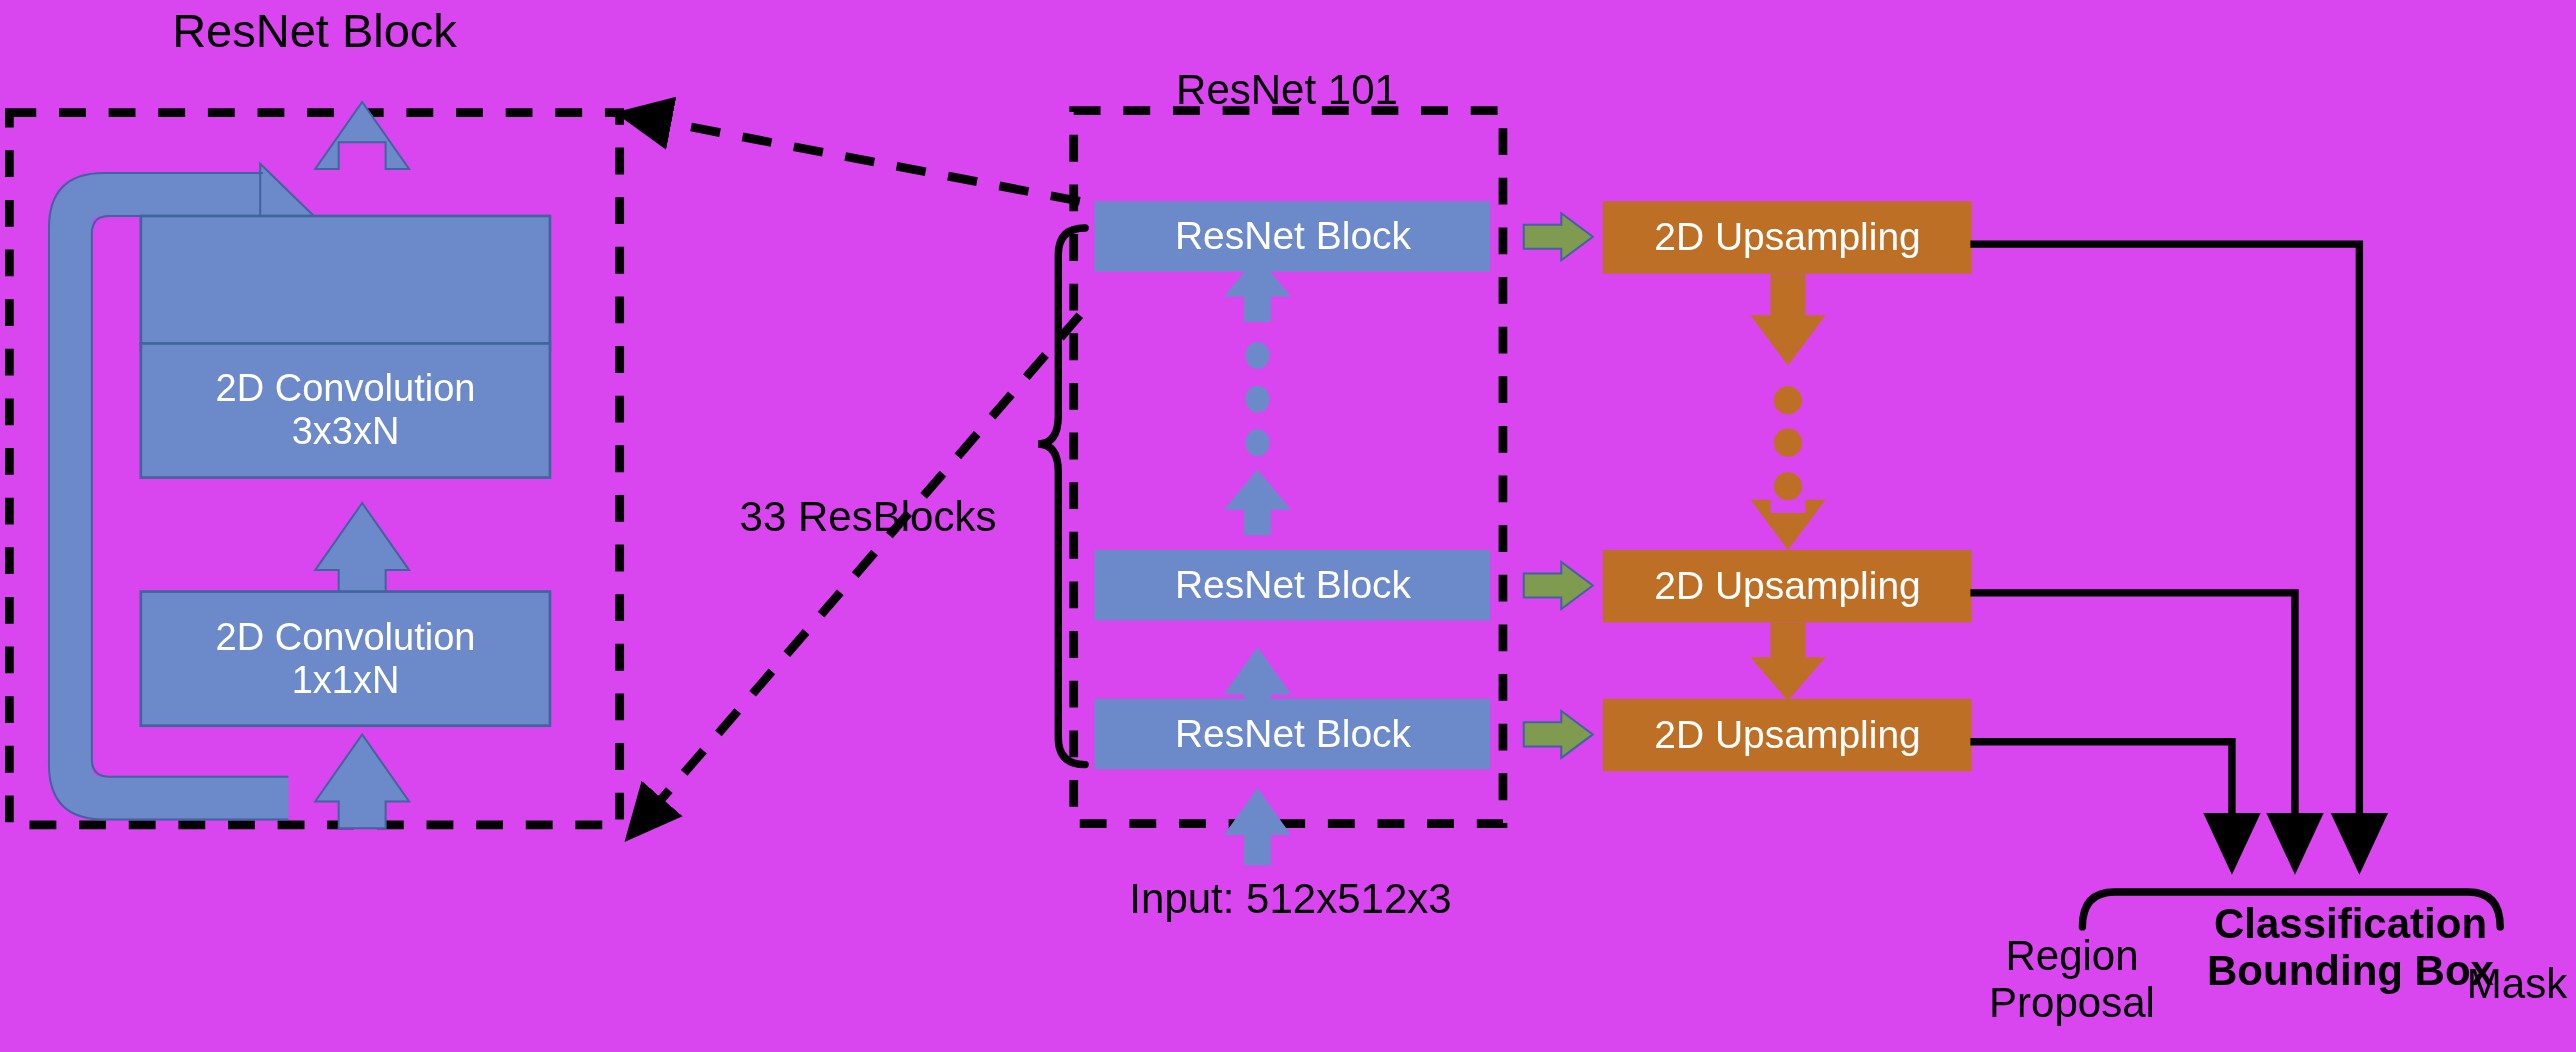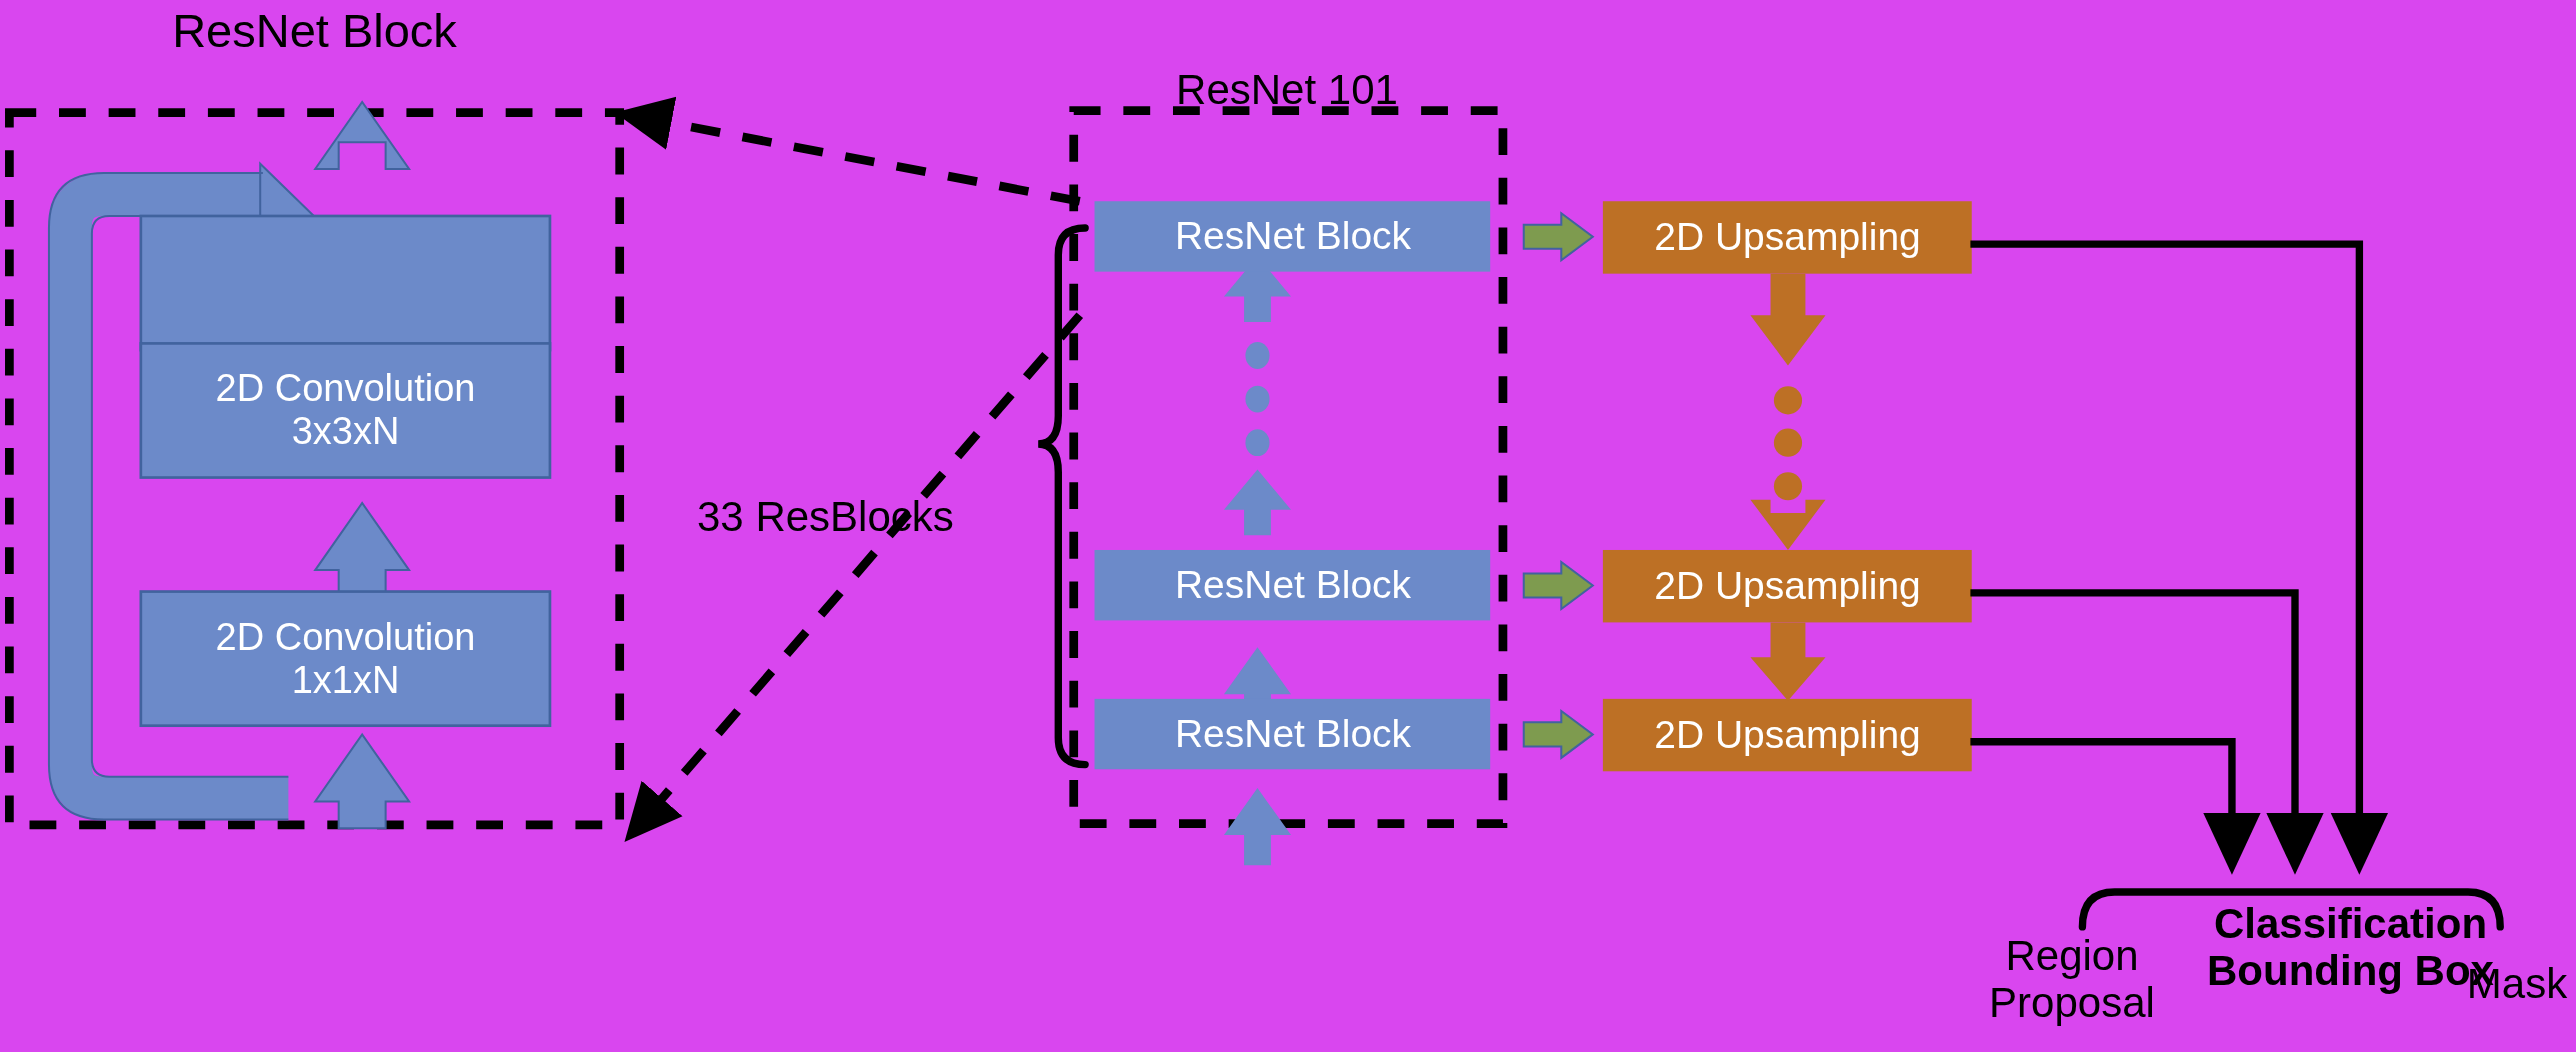--- a/index.html
+++ b/index.html
@@ -156,28 +156,29 @@
   </svg>
 
   <div class="plaintext" style="left:80px; top:5.4px; width:469px; font-size:47px;">ResNet Block</div>
 
   <div class="boxlabel" style="left:141px; top:343px; width:409px; height:134px; font-size:38px;">2D Convolution
 3x3xN</div>
   <div class="boxlabel" style="left:141px; top:592px; width:409px; height:134px; font-size:38px;">2D Convolution
 1x1xN</div>
 
 
-  <div class="plaintext" style="left:697px; top:493px; width:342px; font-size:42px; text-align:left;">33 ResBlocks</div>
+  <div class="plaintext" style="left:697px; top:493px; width:342px; font-size:42px; text-align:center;">33 ResBlocks</div>
 
   <div class="plaintext" style="left:1086px; top:66px; width:402px; font-size:42px;">ResNet 101</div>
 
   <div class="boxlabel" style="left:1095px; top:201px; width:396px; height:70px; font-size:39px;">ResNet Block</div>
   <div class="boxlabel" style="left:1095px; top:550px; width:396px; height:70px; font-size:39px;">ResNet Block</div>
   <div class="boxlabel" style="left:1095px; top:699px; width:396px; height:70px; font-size:39px;">ResNet Block</div>
 
+  <div class="plaintext" style="left:1056px; top:875px; width:469px; font-size:42px;">Input: 512x512x3</div>
 
   <div class="boxlabel" style="left:1603px; top:201px; width:369px; height:72px; font-size:39px;">2D Upsampling</div>
   <div class="boxlabel" style="left:1603px; top:550px; width:369px; height:72px; font-size:39px;">2D Upsampling</div>
   <div class="boxlabel" style="left:1603px; top:699px; width:369px; height:72px; font-size:39px;">2D Upsampling</div>
 
   <div class="plaintext" style="left:1938px; top:932px; width:268px; font-size:42px;">Region
 Proposal</div>
   <div class="plaintext" style="left:2193px; top:900px; width:315px; font-size:42px;font-weight:bold;">Classification
 Bounding Box</div>
   <div class="plaintext" style="left:2455px; top:960px; width:124px; font-size:42px;">Mask</div>

